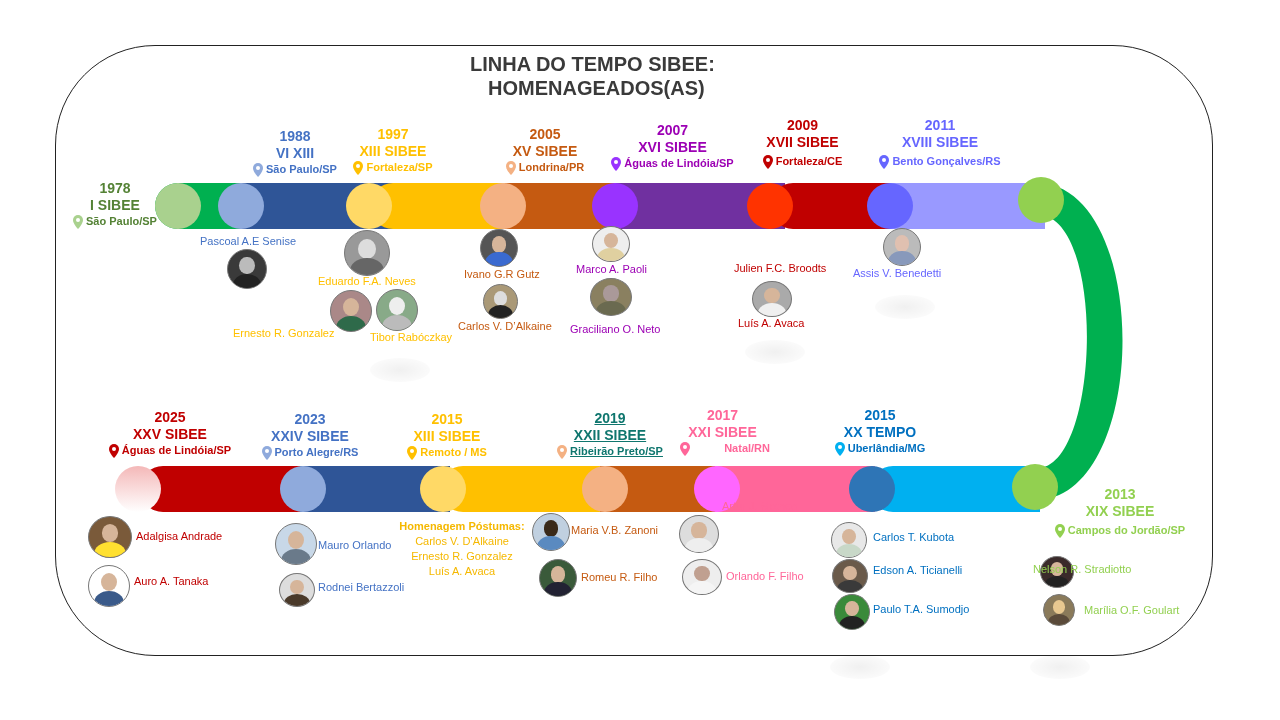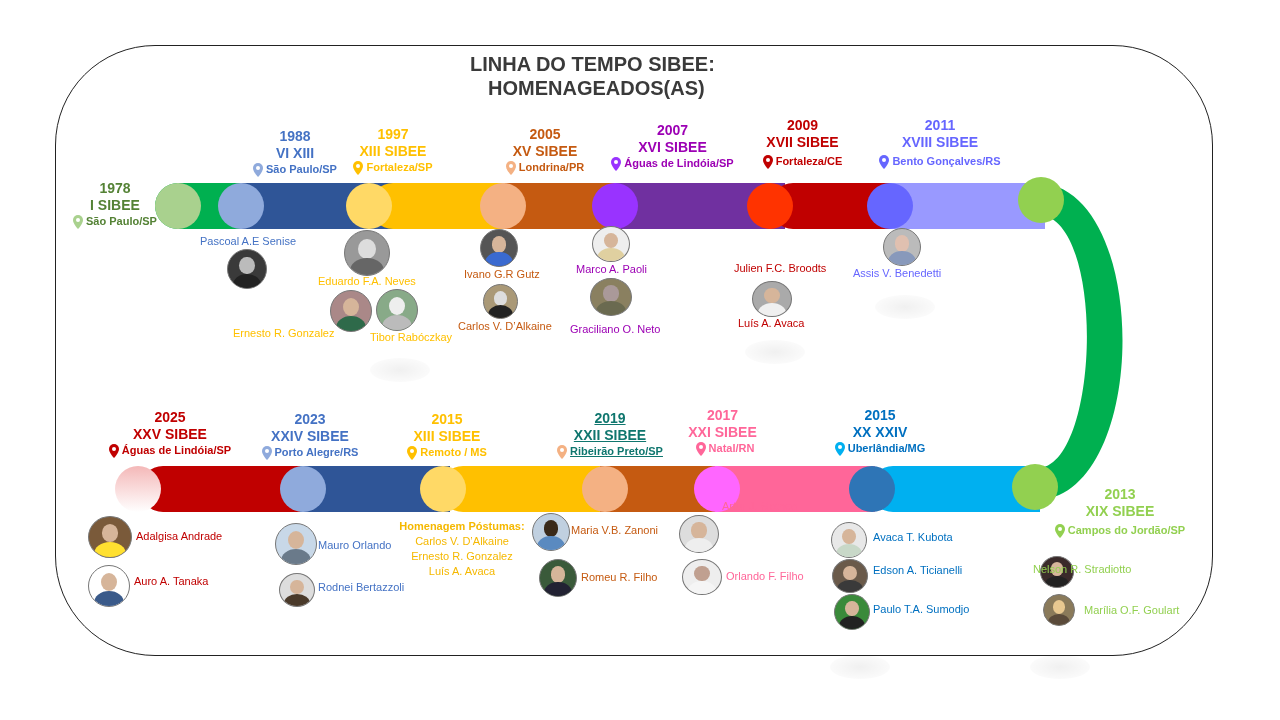--- a/index.html
+++ b/index.html
@@ -196,32 +196,32 @@
         <path d="M5 0a5 5 0 0 1 5 5c0 4-5 9-5 9S0 9 0 5a5 5 0 0 1 5-5z" fill="#f4b183"></path>
         <circle cx="5" cy="5" r="2" fill="#fff"></circle>
       </svg>
       <span>Ribeirão Preto/SP</span>
     </div>
 </div>
 
 <div class="hdr" style="left:675px;top:407px;width:95px;color:#ff6699;">
   <div class="yr">2017</div>
   <div class="ed">XXI SIBEE</div>
-  <div class="loc" style="justify-content:center;padding-left:5px">
+  <div class="loc" style="justify-content:space-between;padding-left:5px">
       <svg class="pin" viewBox="0 0 10 14">
         <path d="M5 0a5 5 0 0 1 5 5c0 4-5 9-5 9S0 9 0 5a5 5 0 0 1 5-5z" fill="#ff6699"></path>
         <circle cx="5" cy="5" r="2" fill="#fff"></circle>
       </svg>
       <span>Natal/RN</span>
     </div>
 </div>
 
 <div class="hdr" style="left:820px;top:407px;width:120px;color:#0070c0;">
   <div class="yr">2015</div>
-  <div class="ed">XX XXIV</div>
+  <div class="ed">XX TEMPO</div>
   <div class="loc">
       <svg class="pin" viewBox="0 0 10 14">
         <path d="M5 0a5 5 0 0 1 5 5c0 4-5 9-5 9S0 9 0 5a5 5 0 0 1 5-5z" fill="#00b0f0"></path>
         <circle cx="5" cy="5" r="2" fill="#fff"></circle>
       </svg>
       <span>Uberlândia/MG</span>
     </div>
 </div>
 
 <div class="hdr" style="left:1045px;top:486px;width:150px;color:#92d050;">
@@ -341,21 +341,21 @@
 <div class="ph" style="left:682px;top:559px;width:40px;height:36px;background:#eee">
     <div class="head" style="background:#c0a090"></div>
     <div class="body" style="background:#f5f5f5"></div>
   </div>
 <div class="name" style="left:726px;top:570px;color:#ff6699">Orlando F. Filho</div>
 
 <div class="ph" style="left:831px;top:522px;width:36px;height:36px;background:#e8e8e8">
     <div class="head"></div>
     <div class="body" style="background:#c8d8c8"></div>
   </div>
-<div class="name" style="left:873px;top:531px;color:#0070c0">Avaca T. Kubota</div>
+<div class="name" style="left:873px;top:531px;color:#0070c0">Carlos T. Kubota</div>
 <div class="ph" style="left:832px;top:559px;width:36px;height:34px;background:#6a5a4a">
     <div class="head"></div>
     <div class="body" style="background:#3a3a3a"></div>
   </div>
 <div class="name" style="left:873px;top:564px;color:#0070c0">Edson A. Ticianelli</div>
 <div class="ph" style="left:834px;top:594px;width:36px;height:36px;background:#3a8a3a">
     <div class="head"></div>
     <div class="body" style="background:#222"></div>
   </div>
 <div class="name" style="left:873px;top:603px;color:#0070c0">Paulo T.A. Sumodjo</div>

